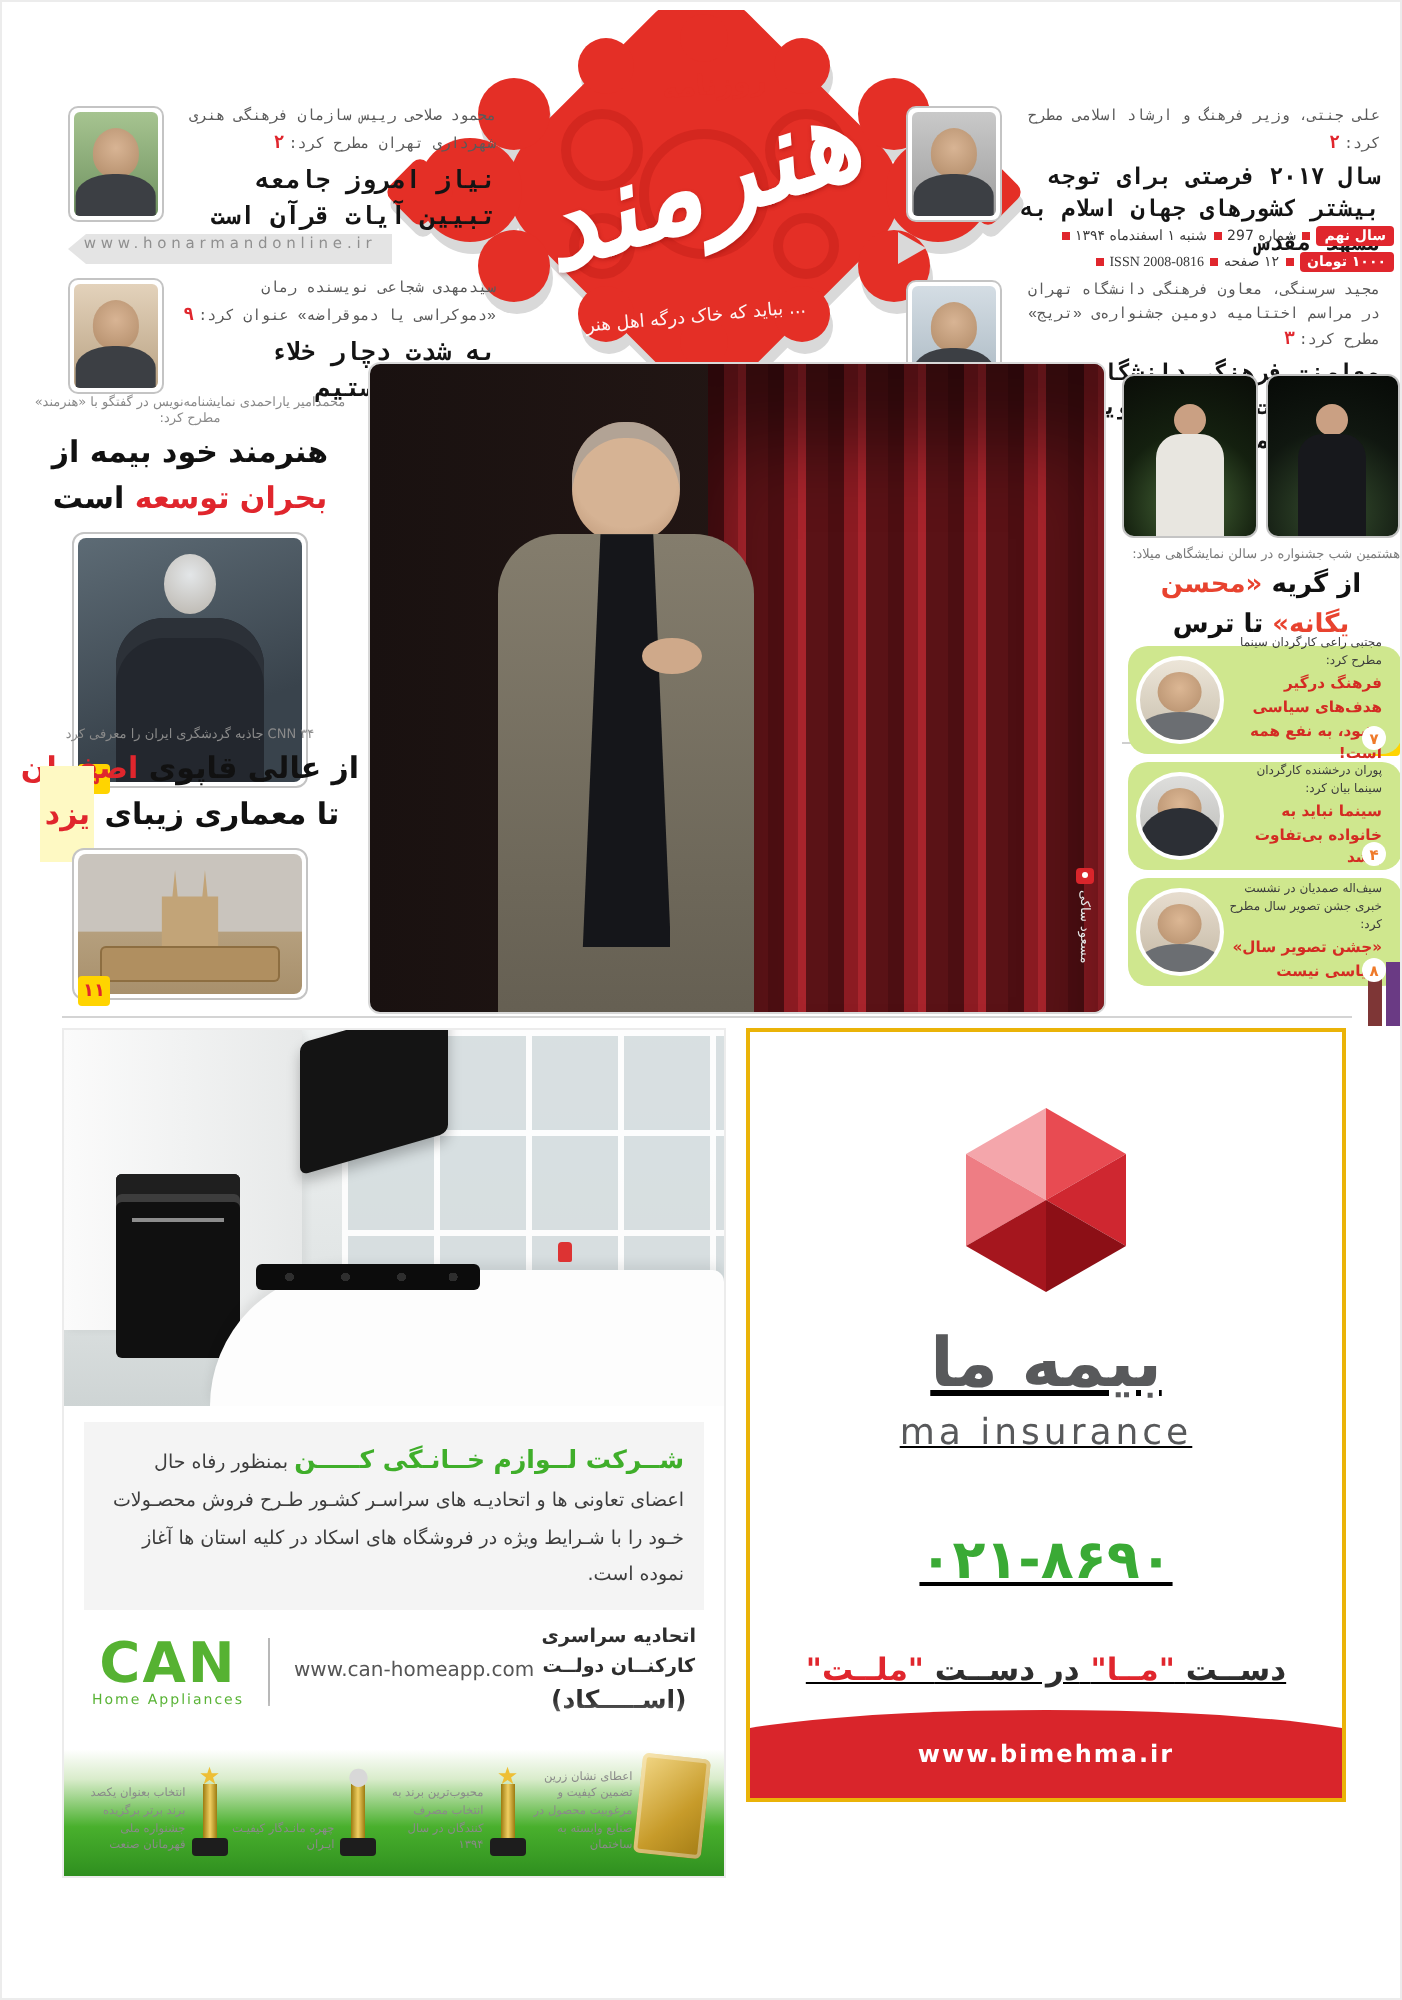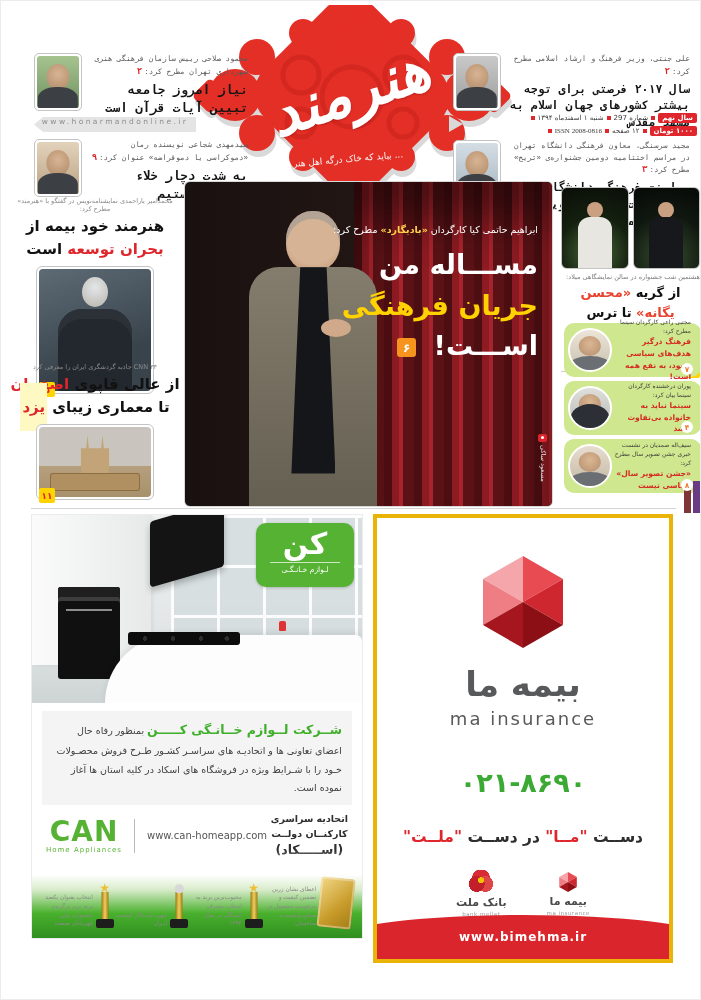--- a/index.html
+++ b/index.html
@@ -222,22 +222,22 @@
                     transform:translateX(-50%); background:linear-gradient(90deg,#9c7a10,#f0cf62,#9c7a10); }
   .trophy::after { content:""; position:absolute; left:50%; bottom:0; width:18px; height:9px;
                    transform:translateX(-50%); background:#1d1d1d; border-radius:2px; }
   .trophy i { position:absolute; left:50%; top:0; transform:translateX(-50%); font-style:normal;
               color:#eebf35; font-size:12px; line-height:1; }
   .t-ball i { color:#d8d8d8; }
   .plaque { width:34px; height:50px; background:linear-gradient(135deg,#f3d887,#c79b2a 60%,#a37c15);
             border-radius:3px; transform:rotate(6deg); box-shadow:inset 0 0 0 2px rgba(255,255,255,.35); }
 
   
-  .bimeh-ad { position:absolute; left:372px; top:513px; width:300px; height:449px; background:#fff;
-              border:4px solid #eab308; text-align:center; overflow:hidden; }
+  .bimeh-ad { position:absolute; left:372px; top:513px; width:300px; height:387px; background:#fff;
+              border:2px solid #eab308; text-align:center; overflow:hidden;text-decoration:underline; }
   .cube { margin-top:34px; }
   .bm-name { font-size:34px; font-weight:bold; color:#58595b; margin-top:8px; letter-spacing:-1px; }
   .bm-en { font-size:18px; color:#58595b; letter-spacing:2px; direction:ltr; margin-top:4px; }
   .bm-phone { margin-top:38px; color:#3aaa35; font-size:27px; font-weight:bold; }
   .bm-slogan { margin-top:30px; font-size:15.5px; font-weight:bold; color:#2e2e2e; }
   .bm-slogan .red { color:#e0262d; }
   .partners { margin-top:24px; display:flex; justify-content:center; align-items:center; gap:40px; direction:ltr; }
   .partner { display:flex; flex-direction:column; align-items:center; gap:2px; }
   .p-fa { font-size:11px; font-weight:bold; color:#4a4a4a; }
   .p-en { font-size:5.5px; color:#9a9a9a; letter-spacing:.5px; direction:ltr; }
@@ -381,33 +381,20 @@
       <div class="badge">۱۱</div>
     </div>
   </div>
 
   <div class="main-photo">
     <div class="curtain"></div>
     <div class="mp-man">
       <div class="mp-head"></div>
       <div class="mp-body"></div>
     </div>
-    <div class="mp-overlay">
-      <div class="mp-kicker">
-        <span>ابراهیم حاتمی کیا کارگردان</span>
-        <span class="yl">«بادیگارد»</span>
-        <span>مطرح کرد:</span>
-      </div>
-      <div class="mp-line">مســـاله من</div>
-      <div class="mp-line yellow">جریان فرهنگی</div>
-      <div class="mp-line">
-        <span>اســـت!</span>
-        <span class="num-box">۶</span>
-      </div>
-    </div>
     <div class="credit">
       <span class="cam"></span>
       <span>مسعود ساکی</span>
     </div>
   </div>
 
   <div class="concert">
     <div class="c-photos">
       <div class="c-photo c-p1"></div>
       <div class="c-photo c-p2"></div>
@@ -459,24 +446,20 @@
 
   <div class="can-ad">
     <div class="kitchen">
       <div class="kw"></div>
       <div class="kcab"></div>
       <div class="khood"></div>
       <div class="koven"></div>
       <div class="kcounter"></div>
       <div class="kcook"></div>
       <div class="kvase"></div>
-      <div class="kon-logo">
-        <div class="kon-fa">کن</div>
-        <div class="kon-sub">لـوازم خـانـگـی</div>
-      </div>
     </div>
     <div class="can-text">
       <span class="can-title">شــرکت لــوازم خــانـگی کـــــن</span>
       <span>بمنظور رفاه حال اعضای تعاونی ها و اتحادیـه های سراسـر کشـور طـرح فروش محصـولات خـود را با شـرایط ویژه در فروشگاه های اسکاد در کلیه استان ها آغاز نموده است.</span>
       <br>
     </div>
     <div class="can-logos">
       <div class="can-en">
         <div class="big">CAN</div>
         <div class="sub">Home Appliances</div>

